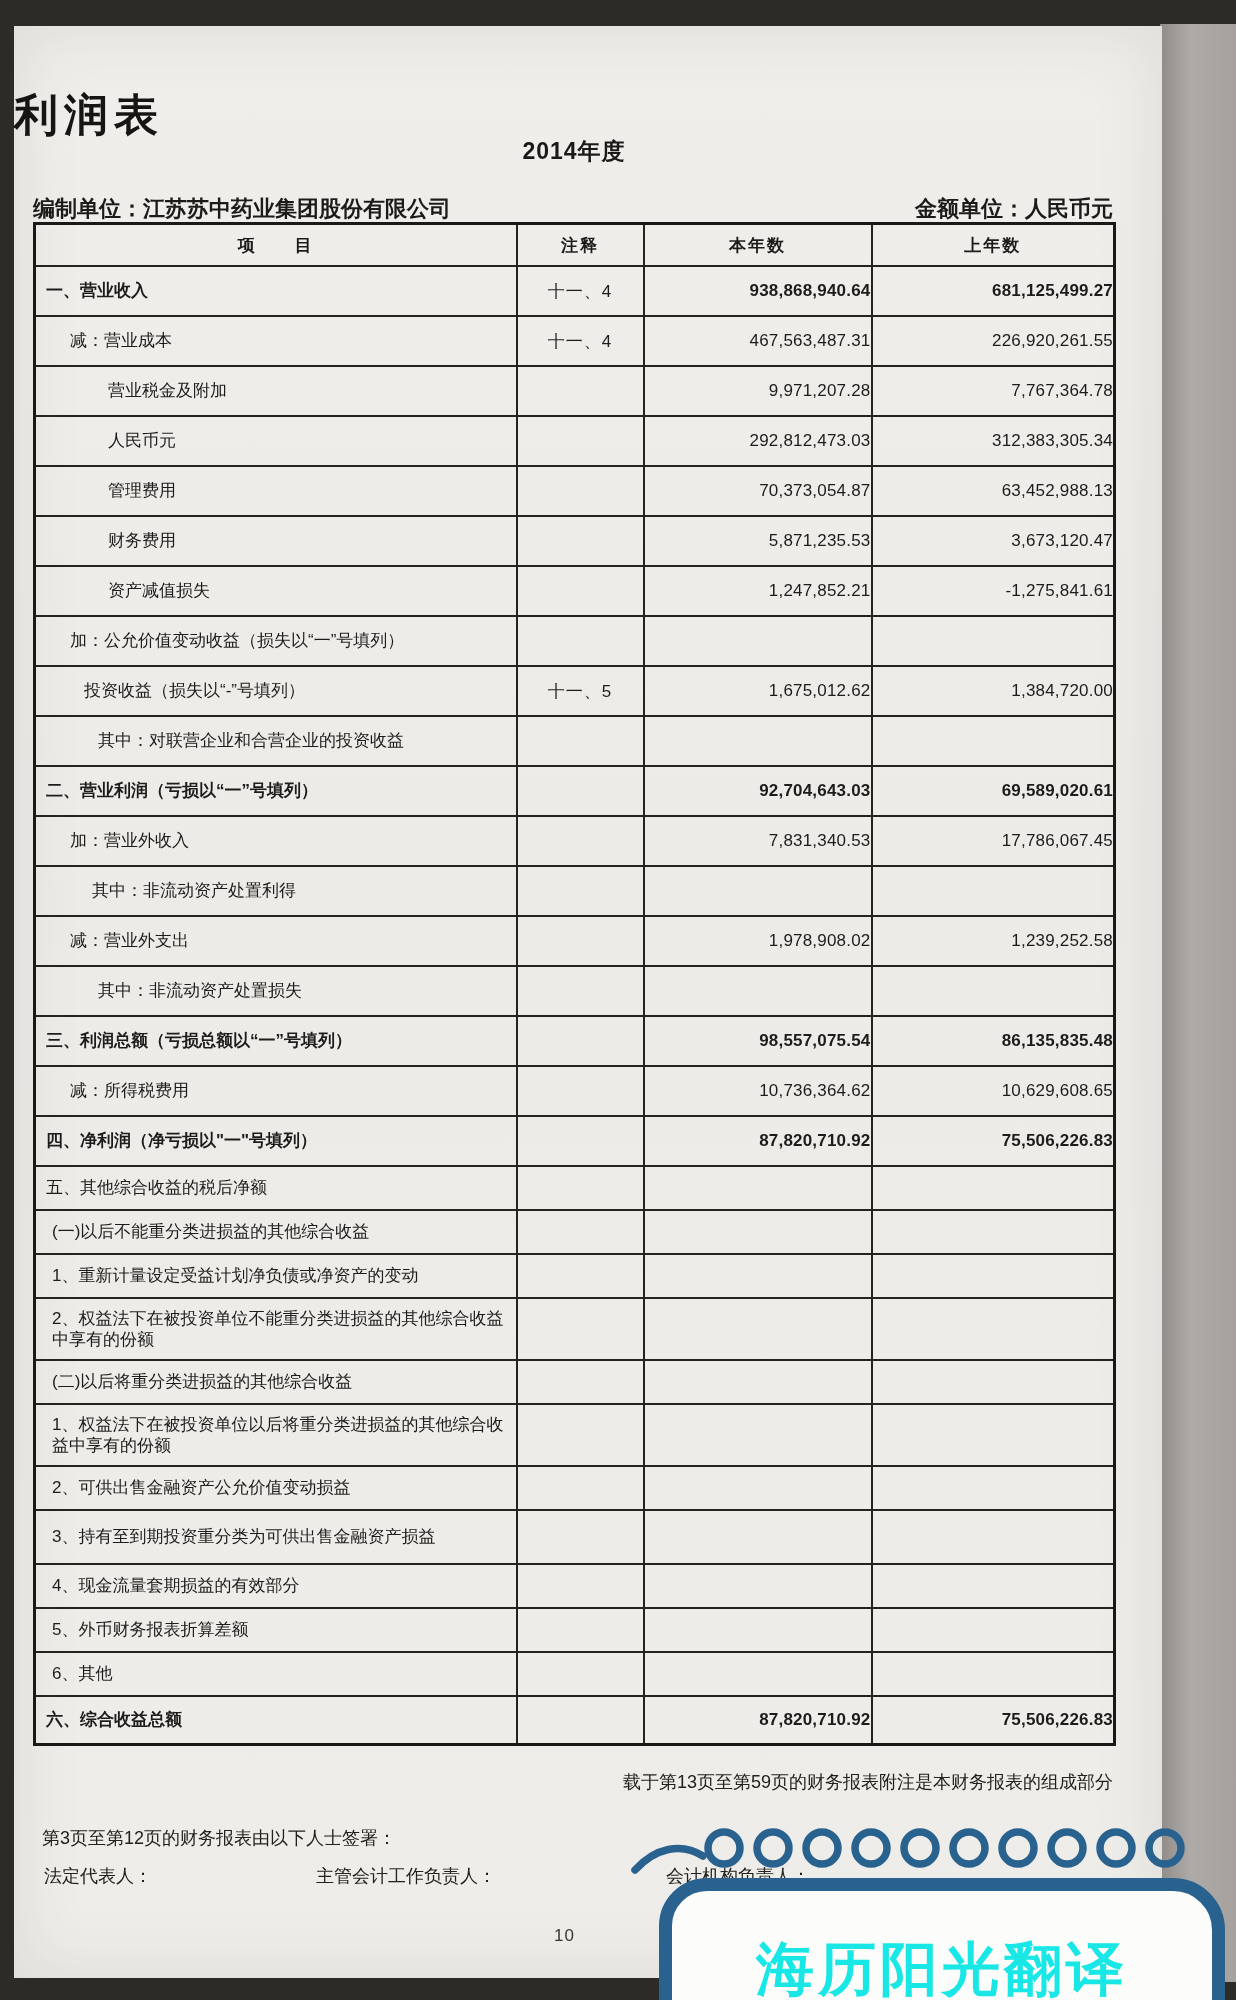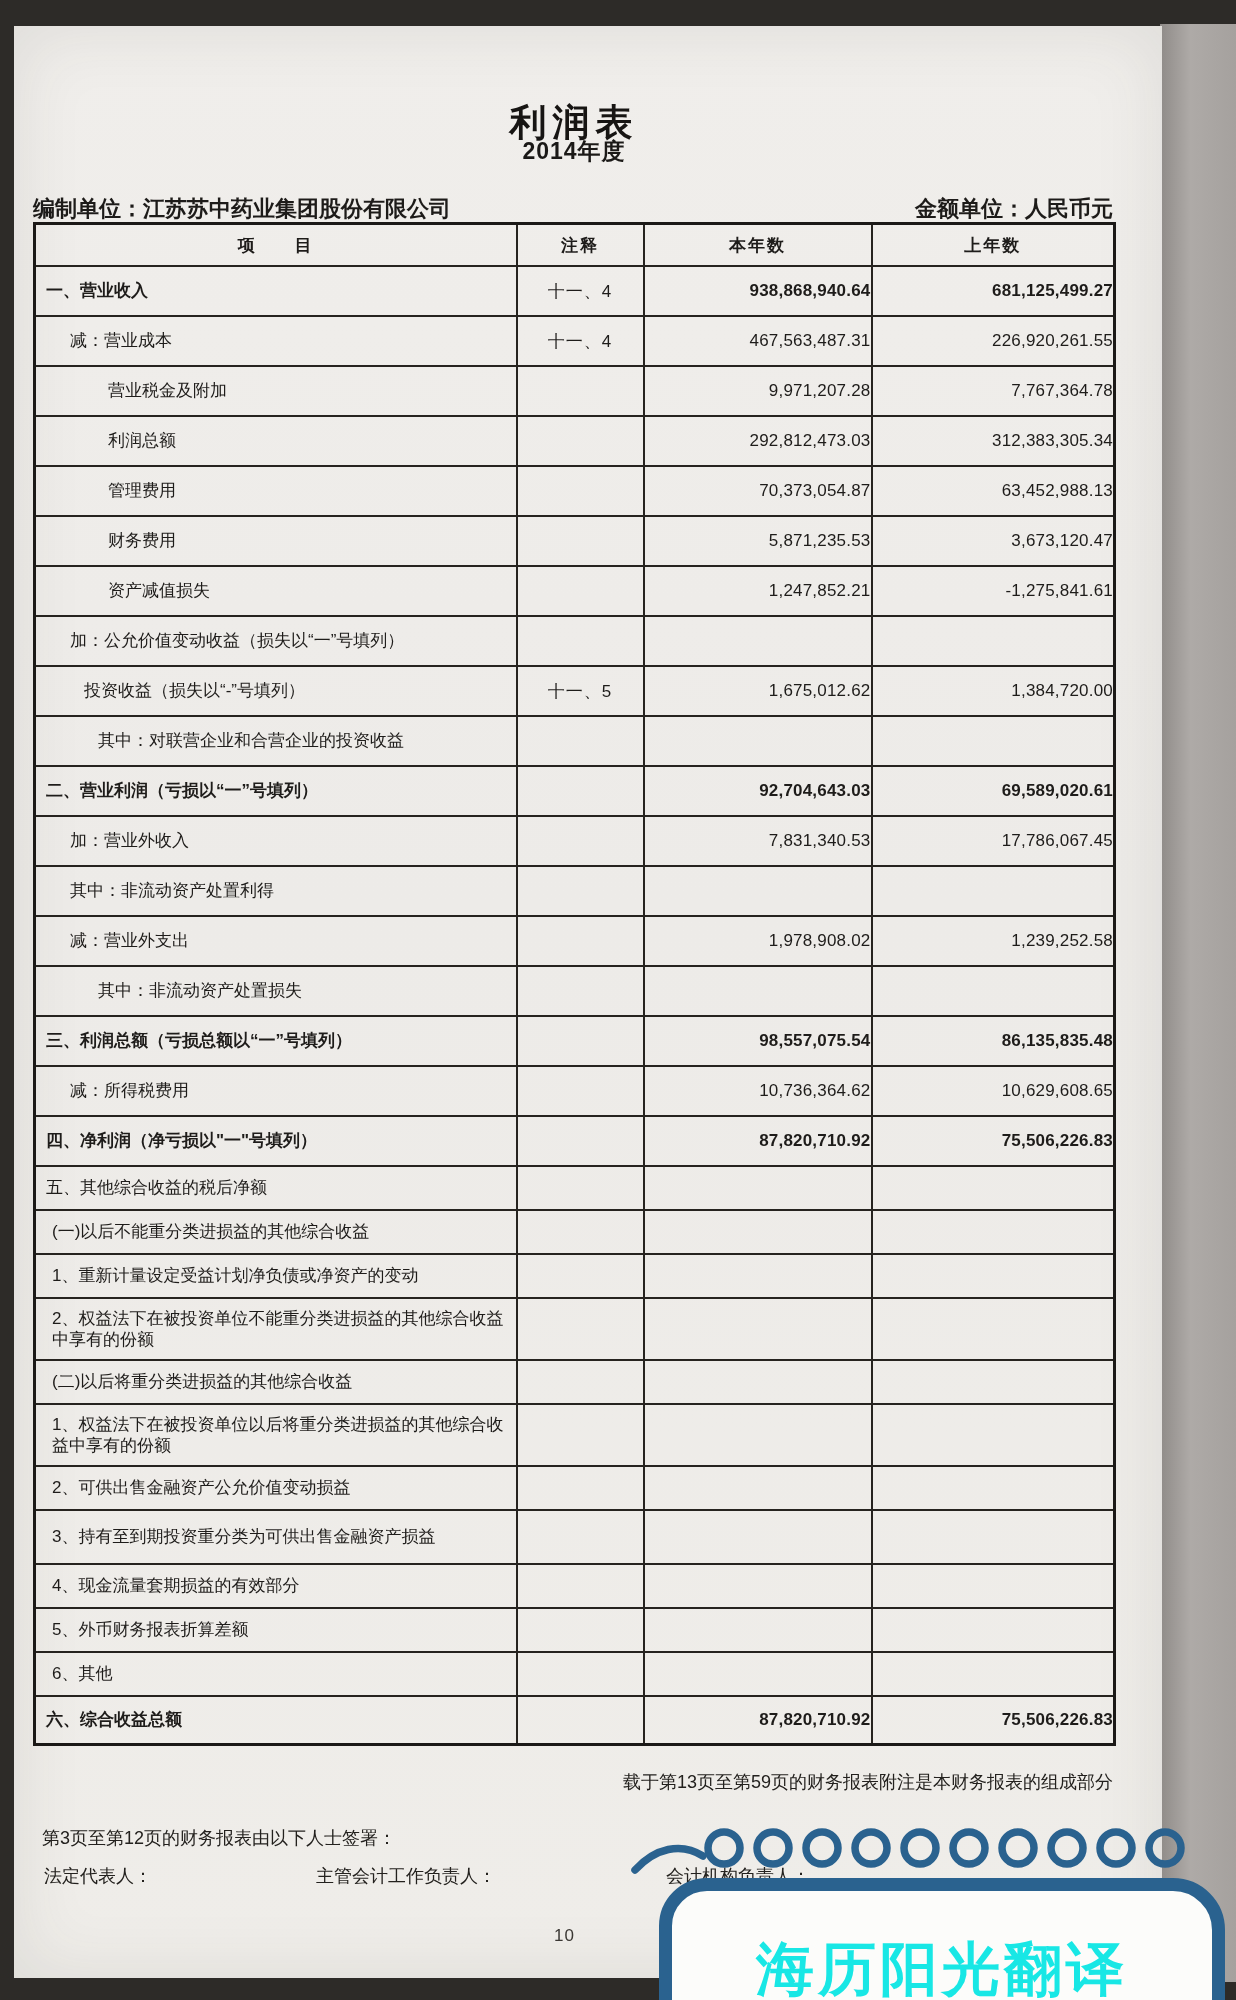--- a/index.html
+++ b/index.html
@@ -16,22 +16,22 @@
     background:linear-gradient(90deg,#8f8b88,#aeaaa7 40%,#a5a19e);
     z-index:1;
   }
   .paper{
     position:absolute;left:14px;top:26px;width:1148px;height:1952px;
     background:linear-gradient(180deg,#f0eeeb 0%,#edebe8 45%,#efede9 100%);
     box-shadow:inset 0 0 70px rgba(60,55,45,0.10);
     z-index:2;
   }
   .doc-title{
-    position:absolute;left:0;top:72px;width:1120px;
-    text-align:center;font-size:37px;font-weight:bold;letter-spacing:6px;color:#171513;
+    position:absolute;left:0;top:60px;width:1120px;
+    font-size:44px;font-weight:bold;letter-spacing:6px;color:#171513;
   }
   .doc-period{
     position:absolute;left:0;top:110px;width:1120px;
     text-align:center;font-size:23px;font-weight:bold;color:#1b1917;letter-spacing:1px;
   }
   .meta-row{
     position:absolute;left:19px;top:168px;width:1080px;
     display:flex;justify-content:space-between;align-items:flex-end;
     font-size:22px;font-weight:bold;color:#1d1b19;
   }
@@ -122,21 +122,21 @@
             <td class="num-cell">467,563,487.31</td>
             <td class="num-cell">226,920,261.55</td>
           </tr>
           <tr style="height: 50px;">
             <td class="item-cell" style="padding-left: 72px;">营业税金及附加</td>
             <td class="note-cell"></td>
             <td class="num-cell">9,971,207.28</td>
             <td class="num-cell">7,767,364.78</td>
           </tr>
           <tr style="height: 50px;">
-            <td class="item-cell" style="padding-left: 72px;">利润总额</td>
+            <td class="item-cell" style="padding-left: 72px;">人民币元</td>
             <td class="note-cell"></td>
             <td class="num-cell">292,812,473.03</td>
             <td class="num-cell">312,383,305.34</td>
           </tr>
           <tr style="height: 50px;">
             <td class="item-cell" style="padding-left: 72px;">管理费用</td>
             <td class="note-cell"></td>
             <td class="num-cell">70,373,054.87</td>
             <td class="num-cell">63,452,988.13</td>
           </tr>
@@ -176,21 +176,21 @@
             <td class="num-cell bold-val">92,704,643.03</td>
             <td class="num-cell bold-val">69,589,020.61</td>
           </tr>
           <tr style="height: 50px;">
             <td class="item-cell" style="padding-left: 34px;">加：营业外收入</td>
             <td class="note-cell"></td>
             <td class="num-cell">7,831,340.53</td>
             <td class="num-cell">17,786,067.45</td>
           </tr>
           <tr style="height: 50px;">
-            <td class="item-cell" style="padding-left: 34px;">其中：非流动资产处置利得</td>
+            <td class="item-cell" style="padding-left: 56px;">其中：非流动资产处置利得</td>
             <td class="note-cell"></td>
             <td class="num-cell"></td>
             <td class="num-cell"></td>
           </tr>
           <tr style="height: 50px;">
             <td class="item-cell" style="padding-left: 34px;">减：营业外支出</td>
             <td class="note-cell"></td>
             <td class="num-cell">1,978,908.02</td>
             <td class="num-cell">1,239,252.58</td>
           </tr>

